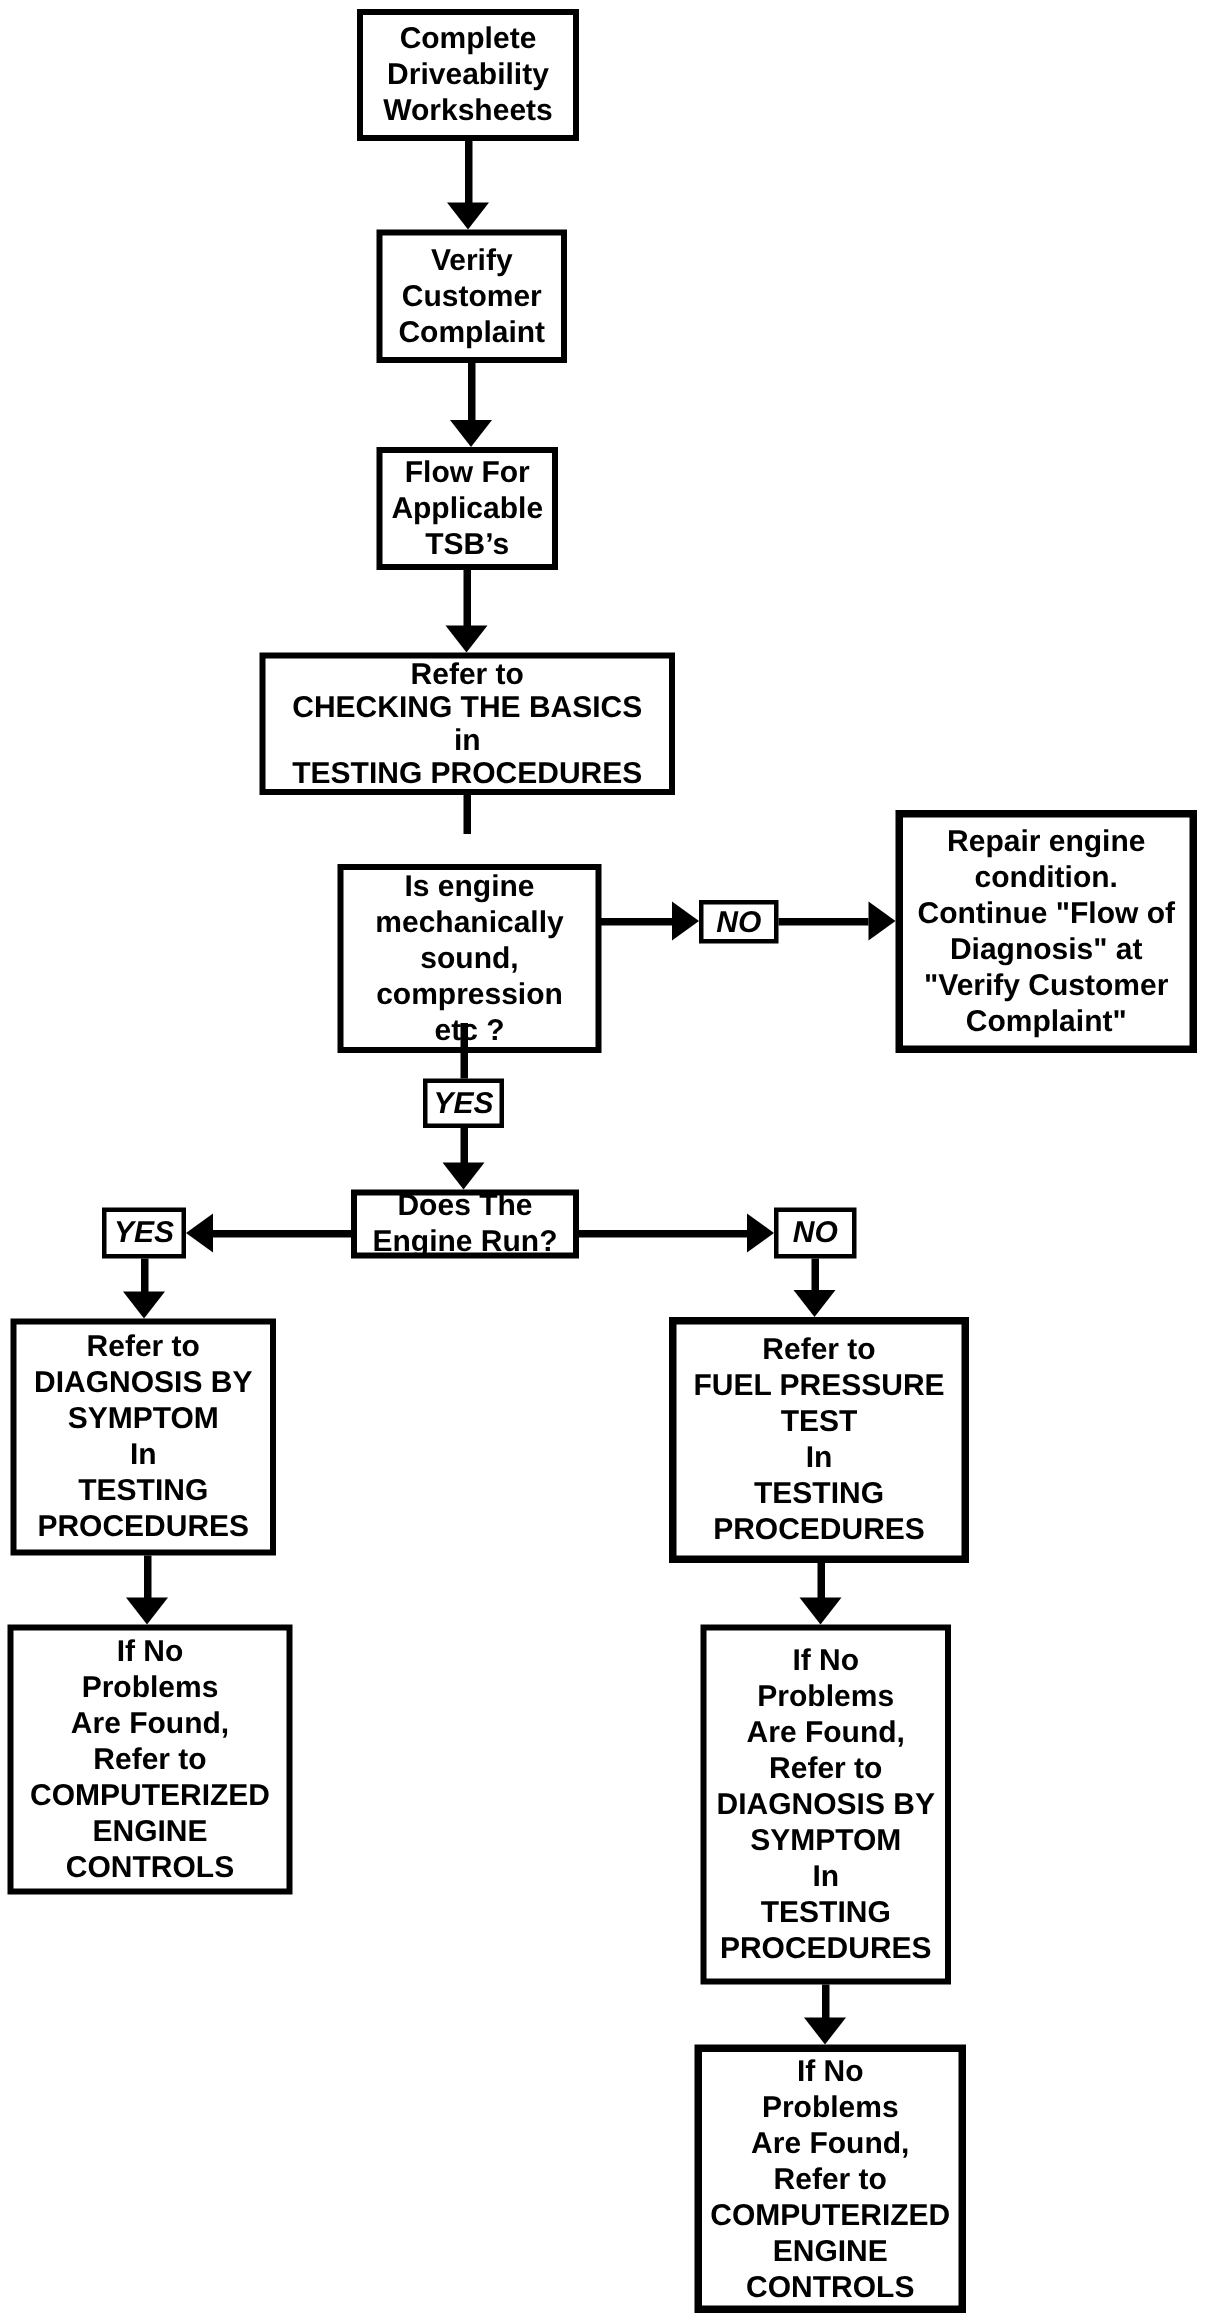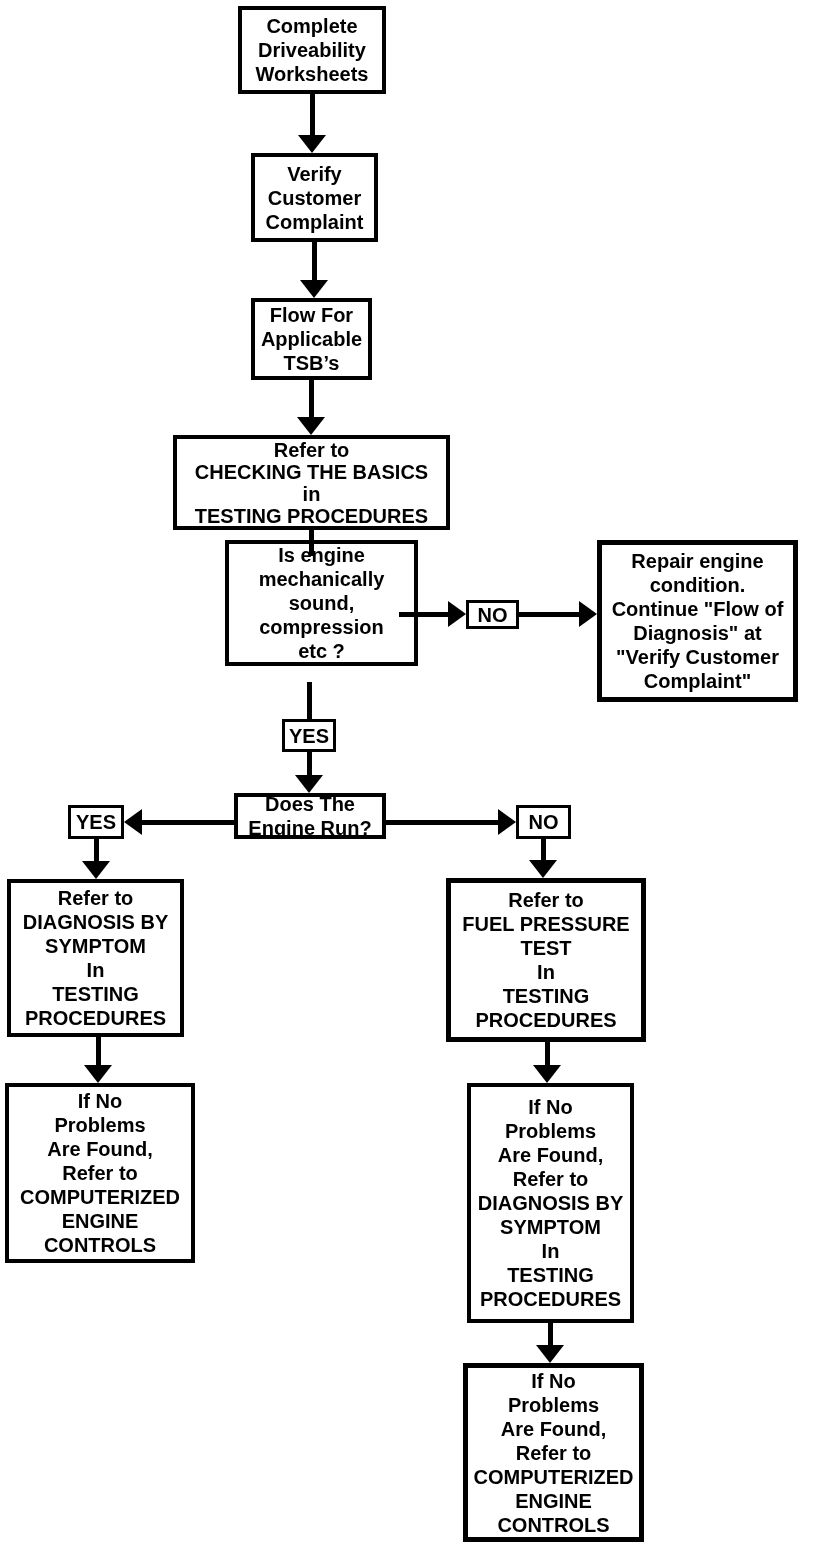--- a/index.html
+++ b/index.html
@@ -7,21 +7,21 @@
     position:relative;width:816px;height:1548px;background:#ffffff;
     font-family:"Liberation Sans",sans-serif;font-weight:bold;color:#000;
     overflow:hidden;
   }
   .box{
     position:absolute;box-sizing:border-box;border:4px solid #000;background:#fff;
     display:flex;align-items:center;justify-content:center;
     text-align:center;white-space:pre-line;
     font-size:20px;line-height:24px;
   }
-  .b3{border-width:3px;}
+  .b3{border-width:3px;font-style:italic;}
   .b5{border-width:5px;}
   .lh22{line-height:22px;}
   .vline{position:absolute;width:5px;background:#000;}
   .hline{position:absolute;height:5px;background:#000;}
   .arr{position:absolute;width:0;height:0;}
   .arr-down{border-left:14px solid transparent;border-right:14px solid transparent;border-top:18px solid #000;}
   .arr-right{border-top:13px solid transparent;border-bottom:13px solid transparent;border-left:18px solid #000;}
   .arr-left{border-top:13px solid transparent;border-bottom:13px solid transparent;border-right:18px solid #000;}
 </style>
 </head>
@@ -39,21 +39,21 @@
 
   <div class="box" style="left:251px;top:298px;width:121px;height:82px">Flow For
 Applicable
 TSB’s</div>
 
   <div class="box lh22" style="left:173px;top:435px;width:277px;height:95px">Refer to
 CHECKING THE BASICS
 in
 TESTING PROCEDURES</div>
 
-  <div class="box" style="left:225px;top:540px;width:193px;height:126px">Is engine
+  <div class="box" style="left:225px;top:576px;width:176px;height:126px">Is engine
 mechanically
 sound,
 compression
 etc ?</div>
 
   <div class="box b3" style="left:466px;top:600px;width:53px;height:29px">NO</div>
 
   <div class="box b5" style="left:597px;top:540px;width:201px;height:162px">Repair engine
 condition.
 Continue "Flow of

